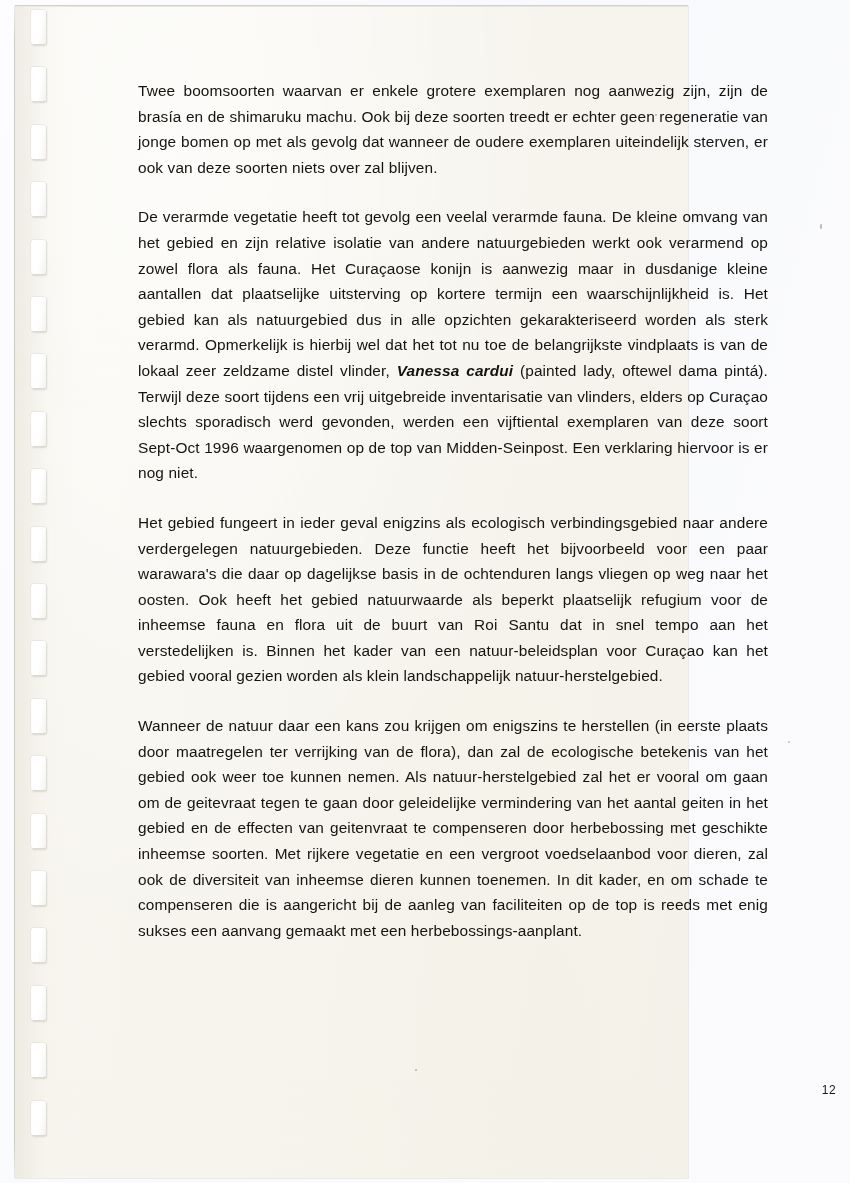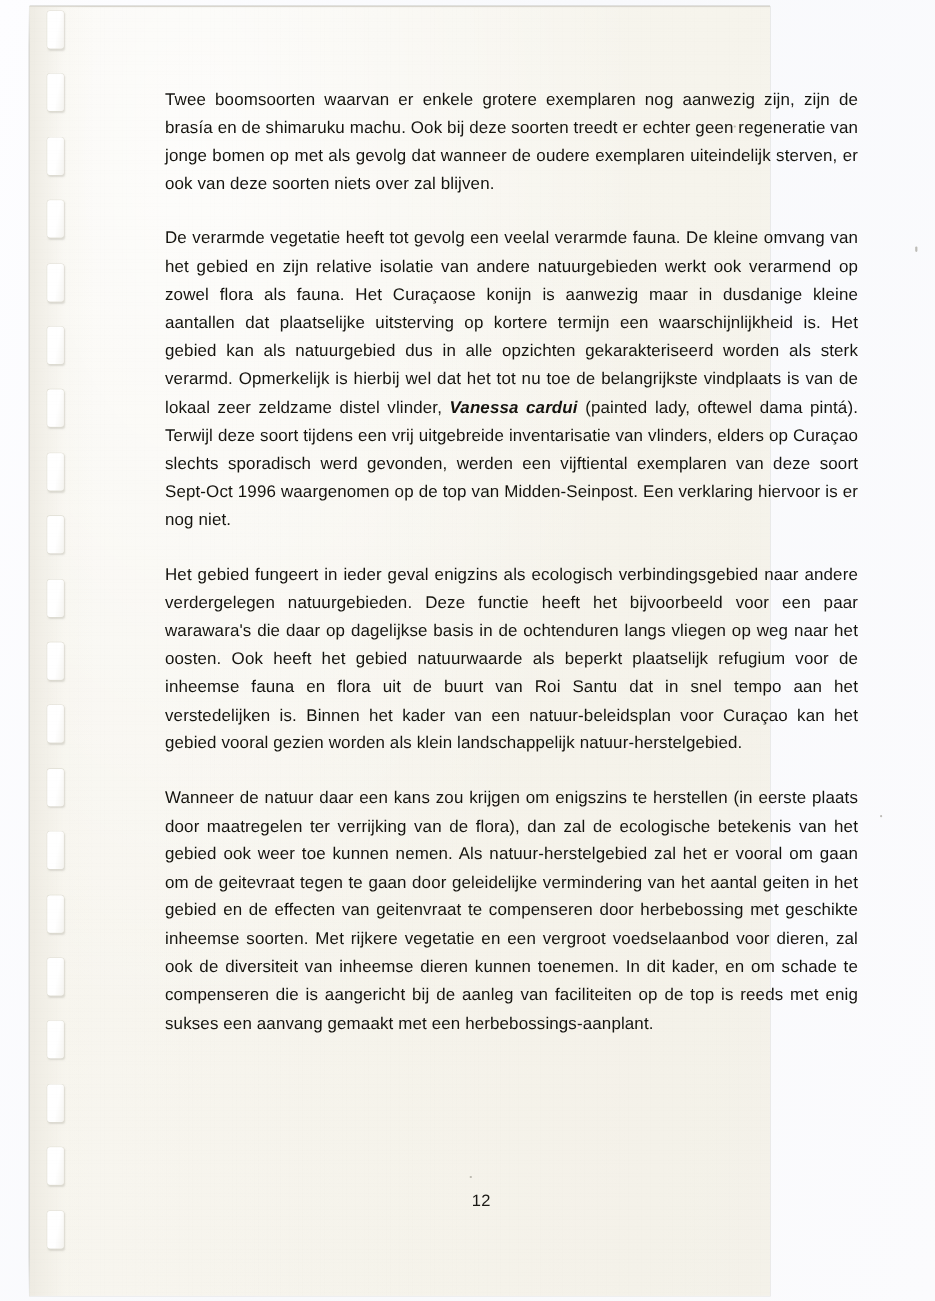--- a/index.html
+++ b/index.html
@@ -27,21 +27,21 @@
   
   .scanner-bed {
     position: absolute;
     inset: 0;
     background: linear-gradient(105deg, #fdfdff 0%, #f8f9fc 45%, #fbfbfd 100%);
   }
 
   
   .sheet {
     position: absolute;
-    left: 27px;
+    left: 15px;
     top: 6px;
     width: 673px;
     height: 1172px;
     background:
       radial-gradient(ellipse at 22% 12%, rgba(255,255,255,0.75) 0%, rgba(255,255,255,0) 55%),
       radial-gradient(ellipse at 78% 88%, rgba(243,240,231,0.55) 0%, rgba(255,255,255,0) 60%),
       linear-gradient(100deg, #f8f6f0 0%, #f7f5ee 40%, #f6f4ec 72%, #f4f2ea 100%);
     box-shadow: 0 0 0 0.6px rgba(205,205,200,0.55);
   }
 
@@ -132,23 +132,23 @@
     font-style: italic;
     font-weight: bold;
   }
 
   
   .page-number {
     position: absolute;
     left: 0;
     top: 1077px;
     width: 821px;
-    text-align: center;
+    text-align: right;
     font-family: "Liberation Sans", sans-serif;
-    font-size: 15px;
+    font-size: 12px;
     color: #1a1915;
     letter-spacing: 0.4px;
   }
 
   
   .speck {
     position: absolute;
     background: rgba(140,136,126,0.55);
     border-radius: 50%;
     pointer-events: none;

